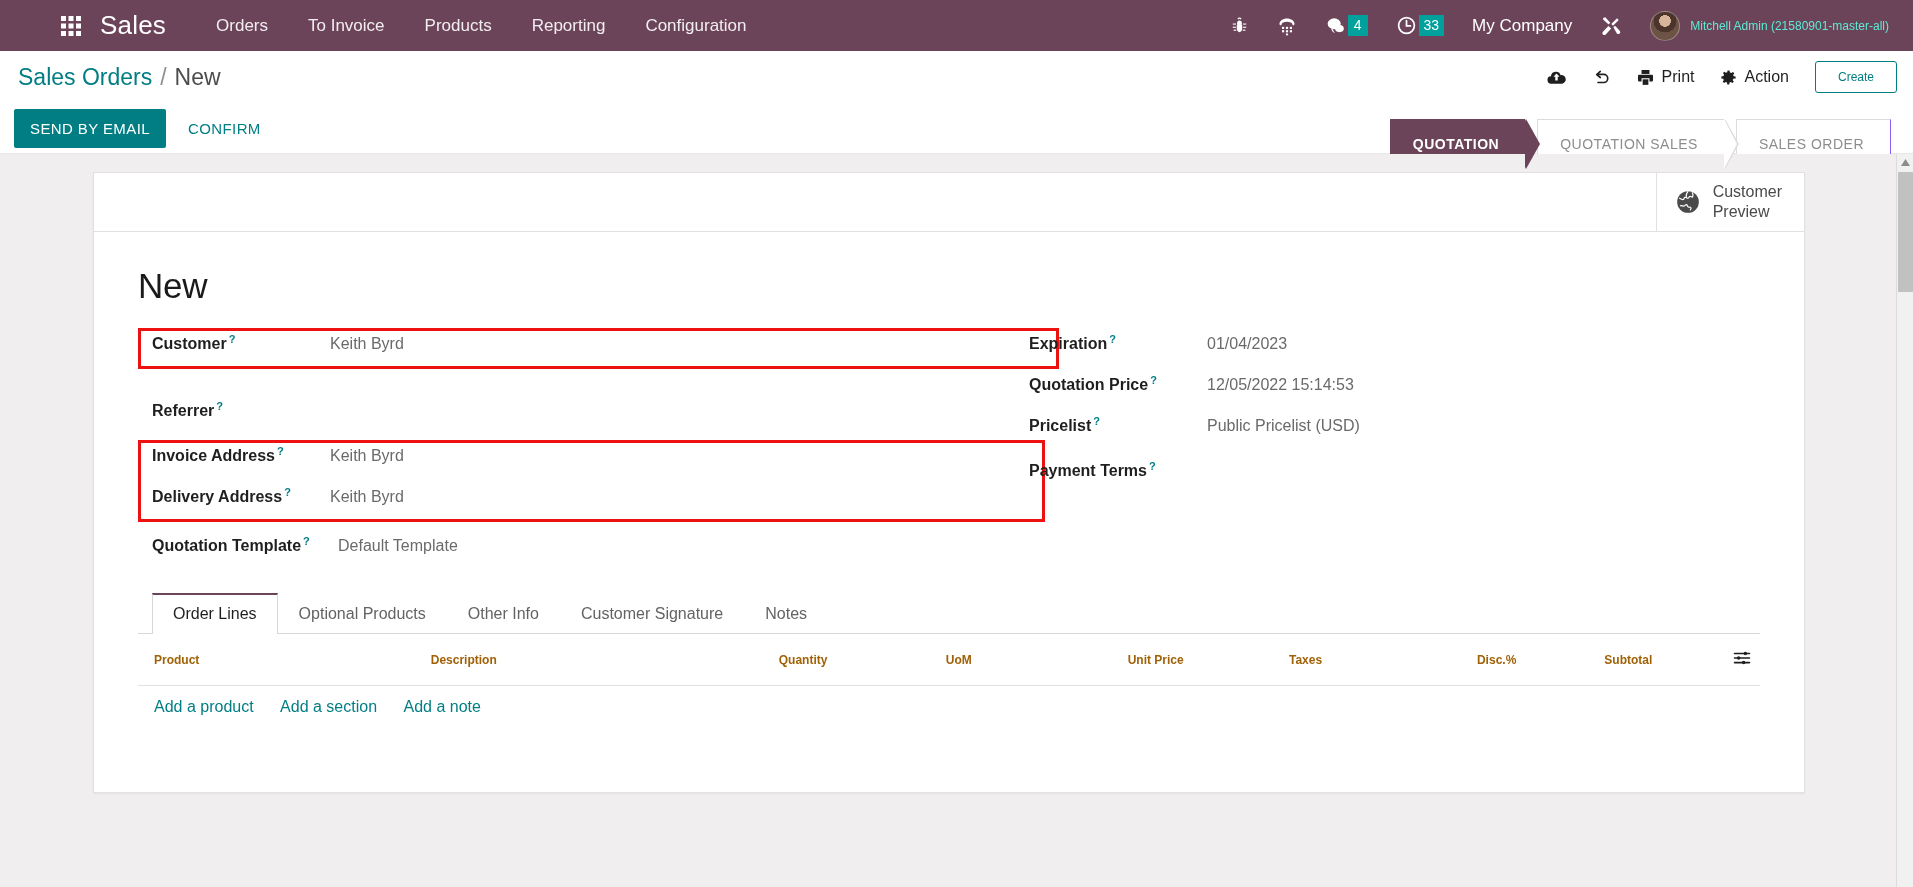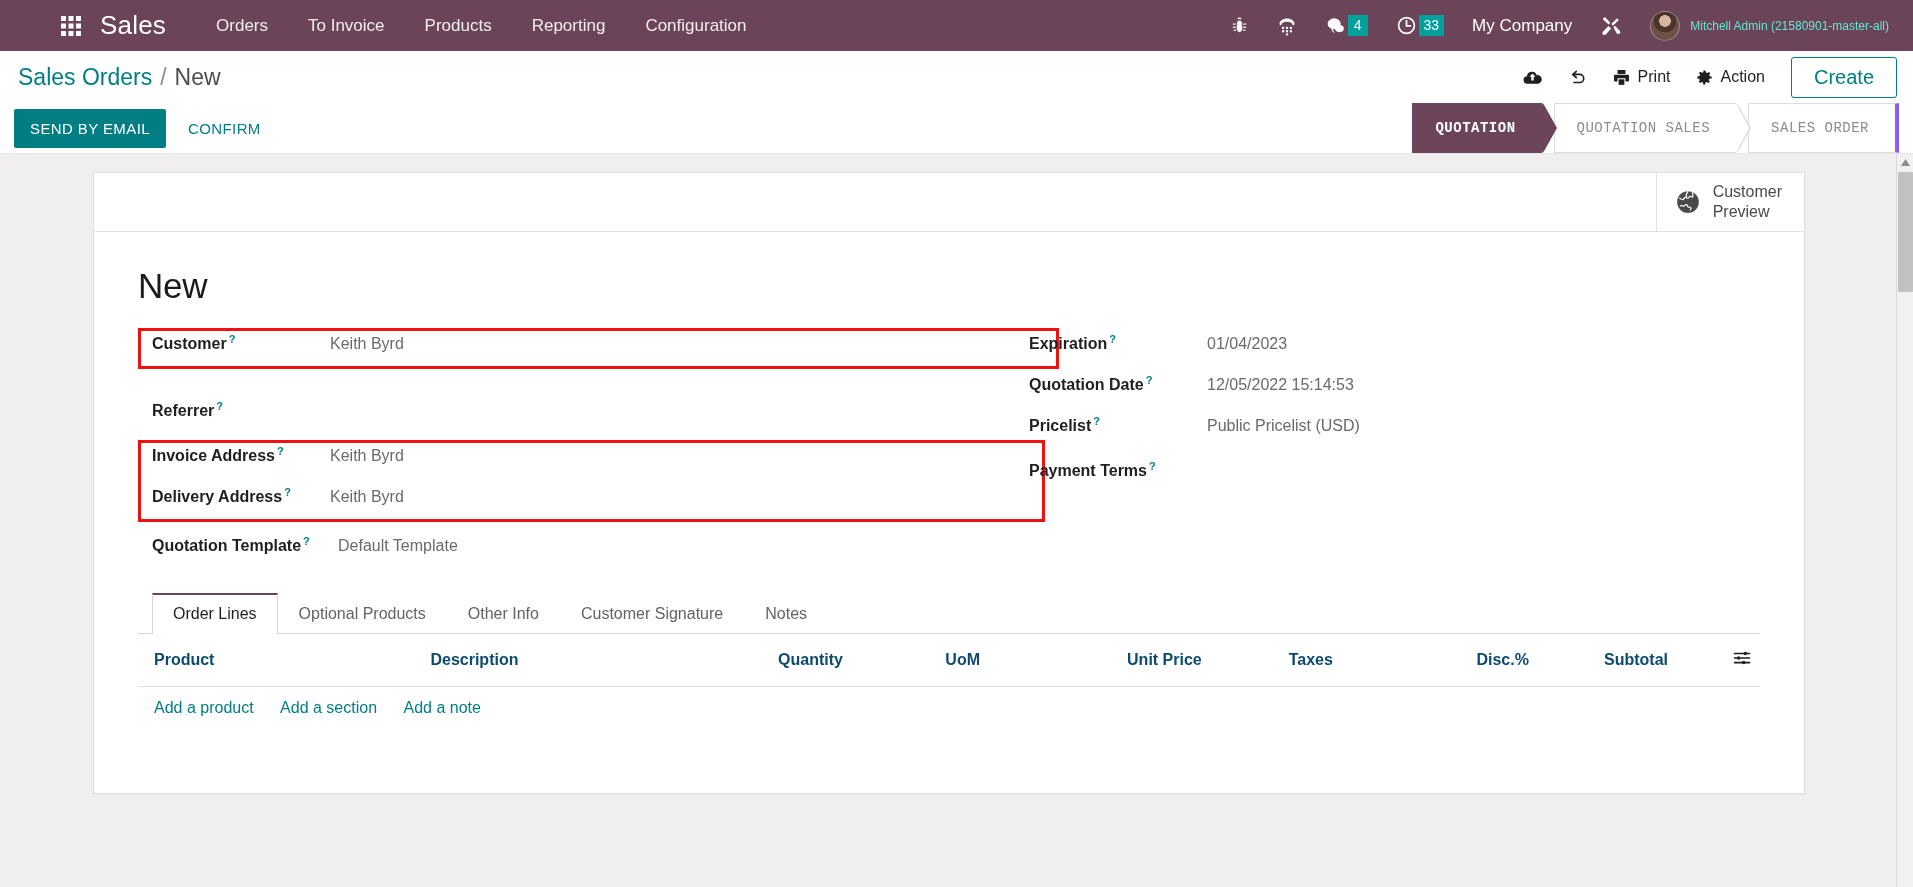--- a/index.html
+++ b/index.html
@@ -67,51 +67,51 @@
   .cp-icon-btn {
     padding: 6px 12px; cursor: pointer; color: #1f1f1f;
     display: flex; align-items: center;
   }
   .cp-text-btn {
     padding: 6px 12px; cursor: pointer; color: #1f1f1f; font-size: 16px;
     display: flex; align-items: center; gap: 7px;
   }
   .create-btn {
     margin-left: 14px; border: 1px solid #017e84; color: #017e84;
-    background: #fff; font-size: 20px; padding: 8px 22px;
+    background: #fff; font-size: 12px; padding: 8px 22px;
     border-radius: 3px; cursor: pointer; font-family: inherit;
   }
 
   .cp-bottom {
     height: 50px; display: flex; align-items: center;
     padding-left: 14px; position: relative;
   }
   .btn-primary {
     background: #017e84; color: #fff; border: 0; font-size: 15px;
     letter-spacing: .4px; padding: 11px 16px; cursor: pointer;
     font-family: inherit; border-radius: 2px;
   }
   .btn-secondary {
     background: transparent; color: #017e84; border: 0; font-size: 15px;
     letter-spacing: .4px; padding: 11px 14px; cursor: pointer;
     font-family: inherit; margin-left: 8px;
   }
   
   .statusbar {
-    position: absolute; right: 14px; top: 0; height: 100%;
-    display: flex; align-items: stretch; font-family: Liberation Mono, monospace;
+    position: absolute; right: 14px; top: 16px; height: 100%;
+    display: flex; align-items: stretch;
   }
   .status-step {
     position: relative; display: flex; align-items: center;
     padding: 0 26px 0 22px; font-size: 14px; letter-spacing: .5px;
     color: #8d8d8d; background: #fff; cursor: pointer;
     border: 1px solid #dcdcdc; border-right: 0; margin-right: 12px;
     font-weight: 400;
   }
-  .status-step:last-child { margin-right: 0; border-right: 4px solid #8b5cf6; }
+  .status-step:last-child { margin-right: 8px; border-right: 1px solid #8b5cf6; }
   .status-step::after {
     content: ""; position: absolute; right: -13px; top: -1px;
     width: 0; height: 0;
     border-top: 25px solid transparent;
     border-bottom: 25px solid transparent;
     border-left: 13px solid #fff; z-index: 2;
   }
   .status-step::before {
     content: ""; position: absolute; right: -15px; top: -1px;
     width: 0; height: 0;
@@ -186,21 +186,21 @@
     border: 1px solid transparent; border-bottom: 0; cursor: pointer;
     background: transparent; margin-bottom: -1px; white-space: nowrap;
   }
   .tab.active {
     color: #1f1f1f; background: #fff;
     border-color: #d8d8d8; border-top: 2px solid #6b4459;
     padding-top: 10px;
   }
   .lines-table { width: 100%; border-collapse: collapse; }
   .lines-table th {
-    font-size: 16px; color: #0c4a6e; font-weight: bold;
+    font-size: 12px; color: #a16207; font-weight: bold;
     padding: 14px 8px; text-align: left; border-bottom: 1px solid #e3e0e0;
     white-space: nowrap;
   }
   .lines-table th.num { text-align: left; }
   .th-opt { width: 42px; text-align: right; padding-right: 18px; }
   .add-row td { padding: 12px 8px; }
   .add-link {
     color: #017e84; font-size: 16px; margin-right: 22px; cursor: pointer;
     text-decoration: none;
   }
@@ -411,21 +411,21 @@
               <span class="field-value">Default Template</span>
             </div>
           </div>
 
           <div class="form-col right">
             <div class="field-row">
               <span class="field-label"><span>Expiration</span><span class="help-q">?</span></span>
               <span class="field-value">01/04/2023</span>
             </div>
             <div class="field-row">
-              <span class="field-label"><span>Quotation Date</span><span class="help-q">?</span></span>
+              <span class="field-label"><span>Quotation Price</span><span class="help-q">?</span></span>
               <span class="field-value">12/05/2022 15:14:53</span>
             </div>
             <div class="field-row">
               <span class="field-label"><span>Pricelist</span><span class="help-q">?</span></span>
               <span class="field-value">Public Pricelist (USD)</span>
             </div>
             <div class="field-row">
               <span class="field-label"><span>Payment Terms</span><span class="help-q">?</span></span>
               <span class="field-value"></span>
             </div>

